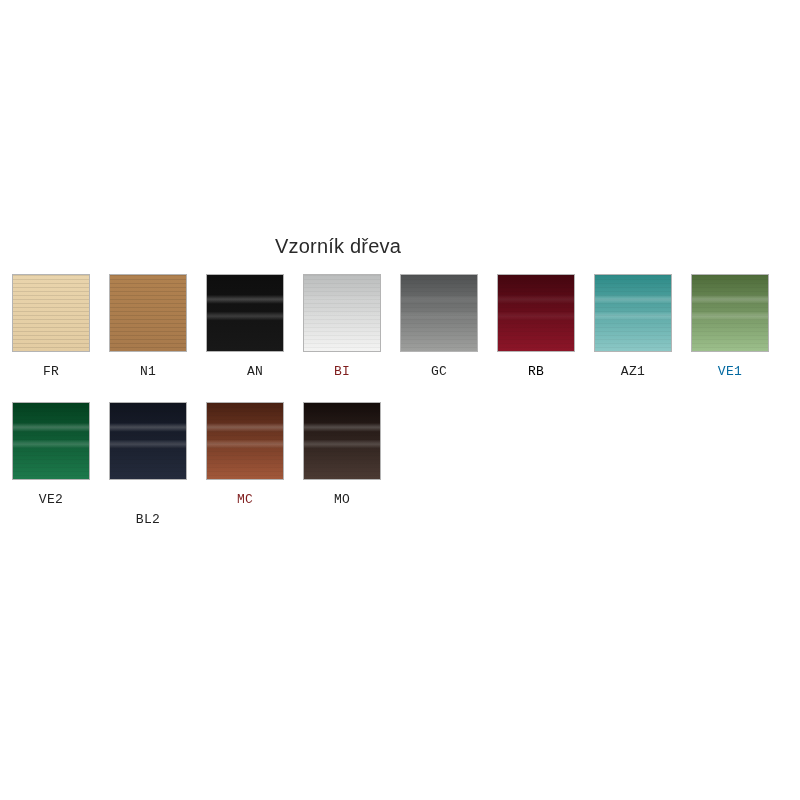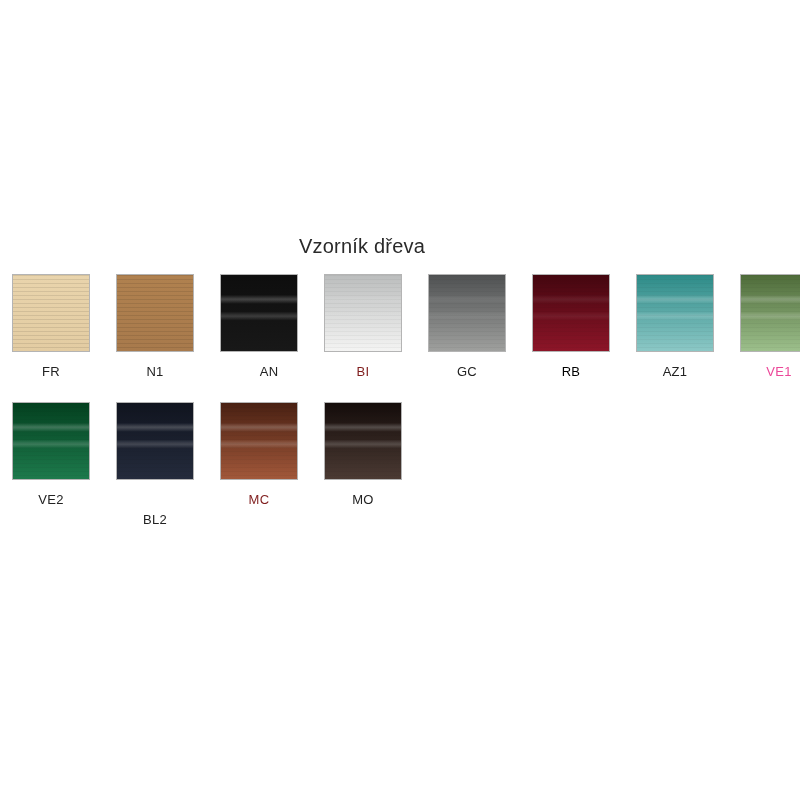--- a/index.html
+++ b/index.html
@@ -29,35 +29,35 @@
     position: absolute;
     left: 0;
     top: 233px;
     width: 676px;
     text-align: center;
     font-size: 20px;
     font-weight: 400;
     color: #2a2a2a;
     letter-spacing: 0.2px;
     line-height: 26px;
-    margin-left: 24px;
   }
 
   .swatch-grid {
     position: absolute;
     left: 12px;
     top: 274px;
     width: 784px;
   }
 
   .swatch-row {
     display: flex;
     flex-wrap: nowrap;
-    gap: 26px;
+    gap: 19px;
     margin-bottom: 22px;
+    font-family: Liberation Mono, monospace;
   }
 
   .swatch-cell {
     width: 78px;
     flex: 0 0 78px;
     display: flex;
     flex-direction: column;
     align-items: center;
   }
 
@@ -184,21 +184,21 @@
             <div class="chip-grain soft"></div>
           </div>
           <div class="swatch-label" style="color: rgb(34, 34, 34);">AZ1</div>
         </div>
         <div class="swatch-cell">
           <div class="swatch-chip">
             <div class="chip-base" style="background: linear-gradient(rgb(78, 107, 57) 0%, rgb(157, 192, 140) 100%);"></div>
             <div class="chip-streaks high"></div>
             <div class="chip-grain soft"></div>
           </div>
-          <div class="swatch-label" style="color: #ec4899;">VE1</div>
+          <div class="swatch-label" style="color: #0369a1;">VE1</div>
         </div>
       </div>
     <div class="swatch-row">
         <div class="swatch-cell">
           <div class="swatch-chip">
             <div class="chip-base" style="background: linear-gradient(rgb(3, 64, 31) 0%, rgb(29, 122, 76) 100%);"></div>
             <div class="chip-streaks high"></div>
             <div class="chip-grain soft"></div>
           </div>
           <div class="swatch-label" style="color: rgb(34, 34, 34);">VE2</div>

